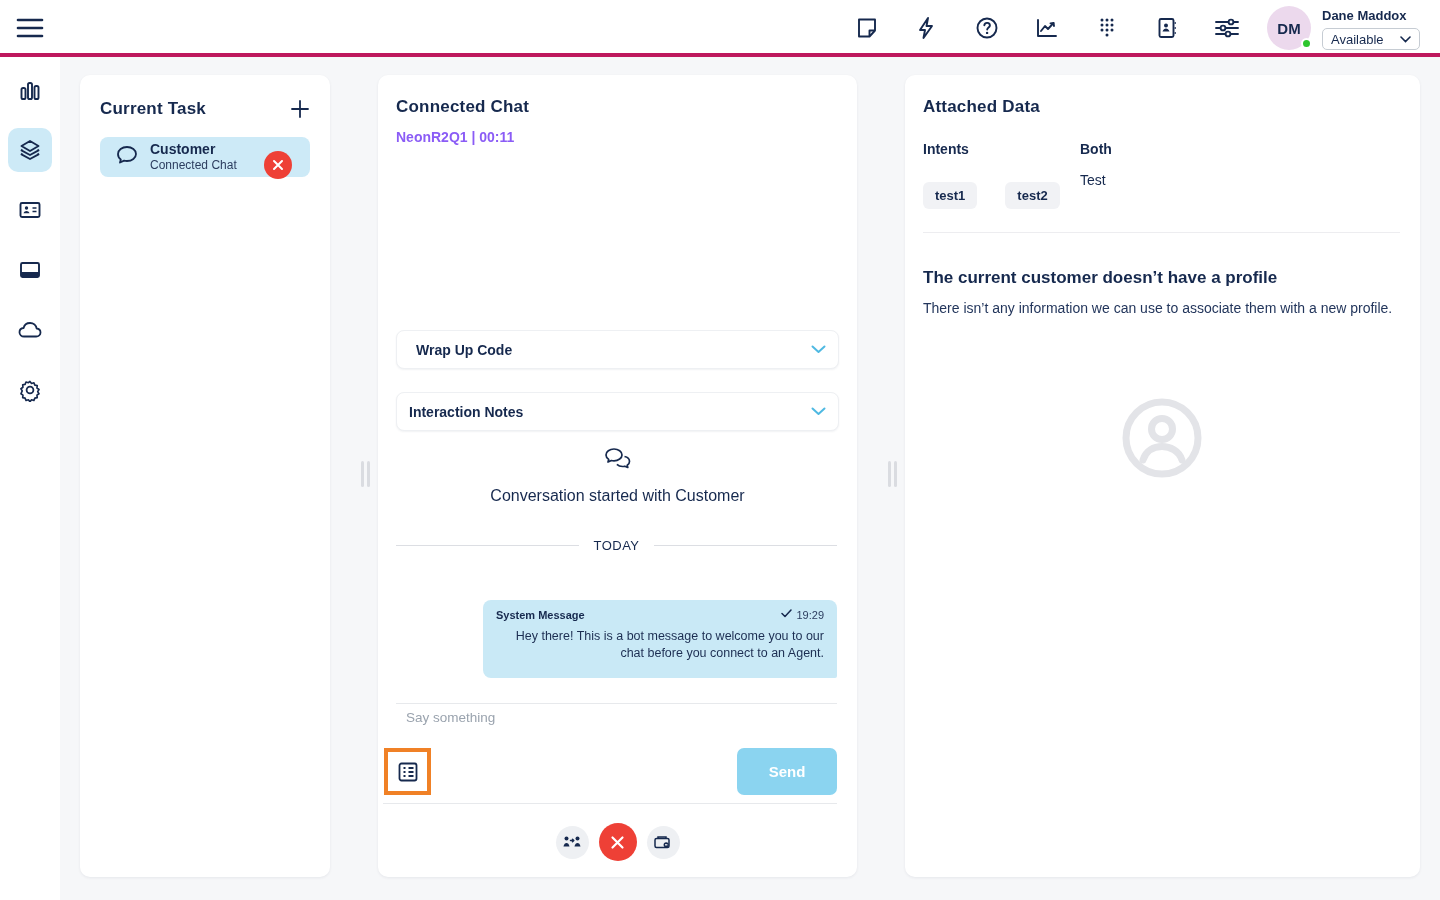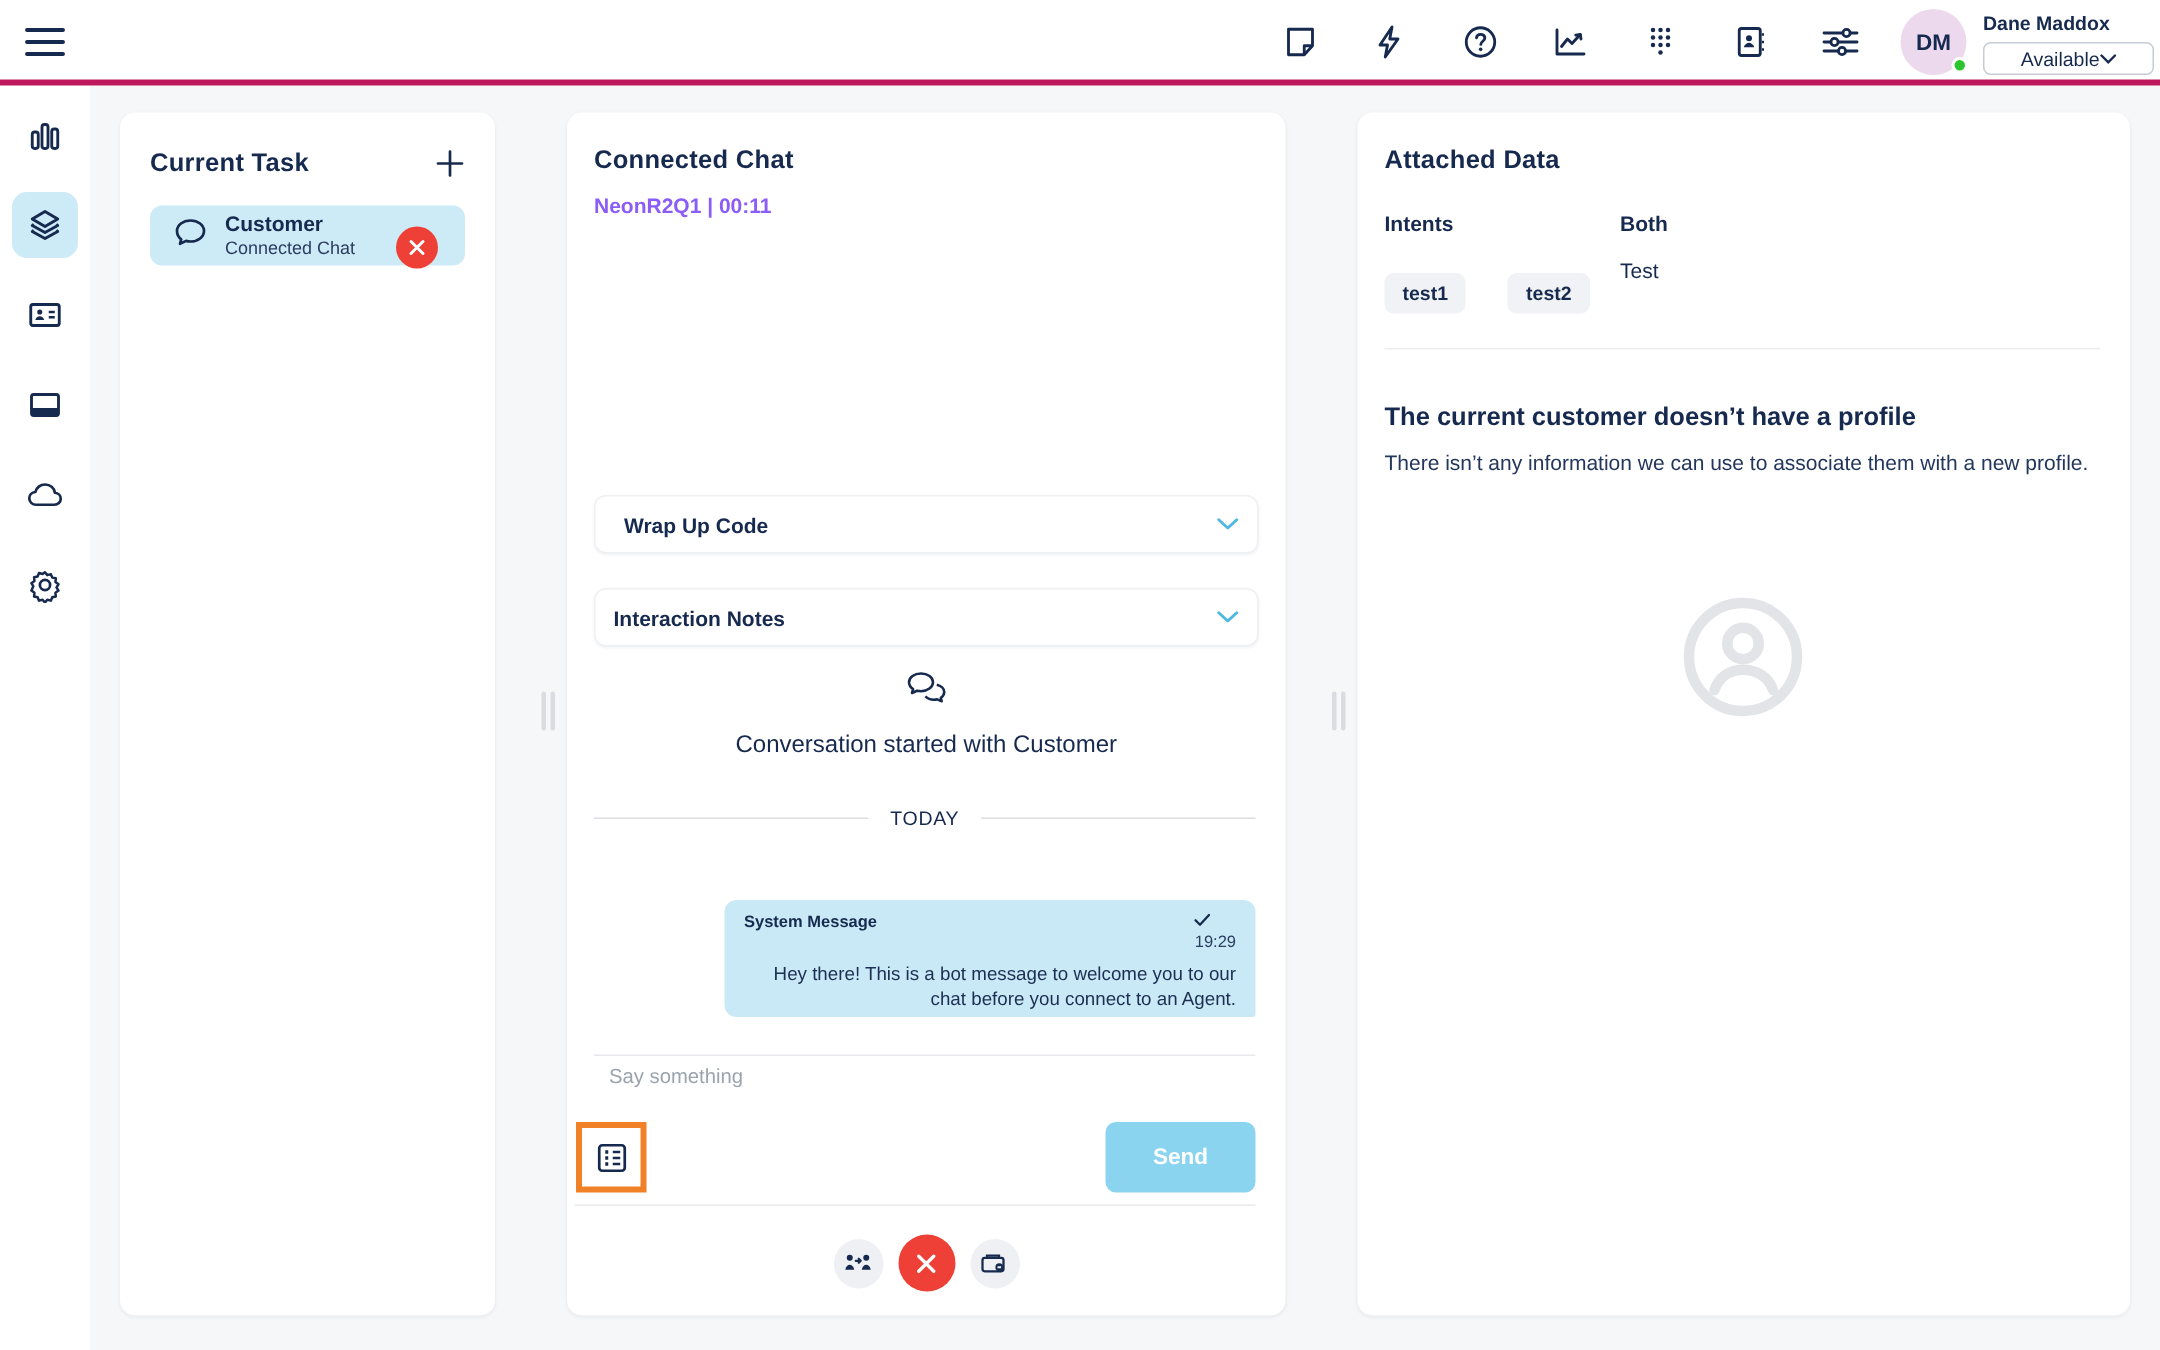--- a/index.html
+++ b/index.html
@@ -11,23 +11,23 @@
     background:#ffffff; border-bottom:4px solid #be185d; z-index:5; }
   .hamburger { position:absolute; left:16px; top:16px; width:28px; height:24px; cursor:pointer; }
   .topbar-icons { position:absolute; left:837px; top:0; height:56px; display:flex; align-items:center; }
   .tb-icon { width:60px; height:56px; display:flex; align-items:center; justify-content:center; cursor:pointer; }
   .avatar { position:absolute; left:1267px; top:6px; width:44px; height:44px; border-radius:50%;
     background:#ecd9ed; display:flex; align-items:center; justify-content:center;
     font-weight:bold; font-size:15px; color:#16294e; }
   .status-dot { position:absolute; right:-1px; bottom:1px; width:11px; height:11px;
     border-radius:50%; background:#2dc52d; border:2px solid #fff; }
   .user-name { position:absolute; left:1322px; top:8px; font-size:13px; font-weight:bold; }
-  .status-select { position:absolute; left:1322px; top:28px; width:114px; height:22px;
+  .status-select { position:absolute; left:1322px; top:28px; width:98px; height:22px;
     border:1px solid #c6ccd3; border-radius:5px; background:#fff; font-size:13px;
-    display:flex; align-items:center; justify-content:center; padding:0 8px; cursor:pointer; }
+    display:flex; align-items:center; justify-content:space-between; padding:0 8px; cursor:pointer; }
 
   
   .rail { position:absolute; left:0; top:57px; width:60px; height:843px; background:#ffffff; z-index:4; }
   .rail-item { position:absolute; left:8px; width:44px; height:44px; border-radius:10px;
     display:flex; align-items:center; justify-content:center; cursor:pointer; }
   .rail-item.active { background:#cdeaf7; }
 
   
   .main { position:absolute; left:60px; top:57px; width:1380px; height:843px; background:#f6f7f9; }
   .card { position:absolute; top:18px; height:802px; background:#ffffff; border-radius:10px;
@@ -66,21 +66,21 @@
   .convo-start .txt { font-size:16px; margin-top:10px; }
 
   .today { position:absolute; left:18px; right:20px; top:463px; display:flex; align-items:center; gap:14px; }
   .today .line { flex:1; height:1px; background:#dcdee3; }
   .today .lbl { font-size:13px; letter-spacing:.5px; }
 
   .sys-bubble { position:absolute; left:105px; top:525px; width:354px; height:78px;
     background:#c9e9f6; border-radius:8px 8px 2px 8px; padding:9px 13px; }
   .sys-row { display:flex; justify-content:space-between; font-size:11px; }
   .sys-sender { font-weight:bold; }
-  .sys-time { color:#2c3d5f; display:flex; gap:4px;flex-direction:column; }
+  .sys-time { color:#2c3d5f; display:flex; gap:4px; }
   .sys-text { margin-top:7px; font-size:12.5px; line-height:17px; text-align:right; color:#1c2e52; }
 
   .input-divider { position:absolute; left:18px; right:20px; top:628px; height:1px; background:#e7e9ec; }
   .say-something { position:absolute; left:28px; top:635px; width:420px; border:none; outline:none;
     font-size:13.5px; color:#16294e; background:transparent;
     font-family:"Liberation Sans", sans-serif; }
   .say-something::placeholder { color:#9aa3ae; }
 
   .quick-replies { position:absolute; left:6px; top:673px; width:47px; height:47px;
     border:4px solid #f08126; background:#fff; display:flex; align-items:center; justify-content:center; cursor:pointer; }

